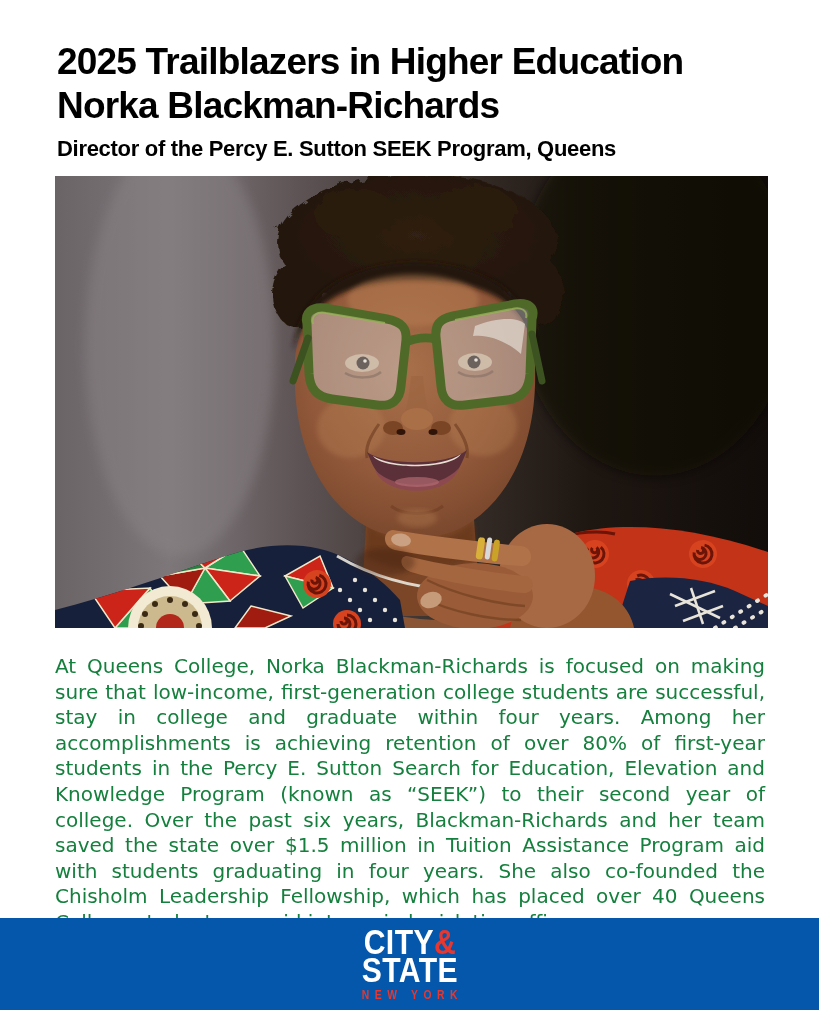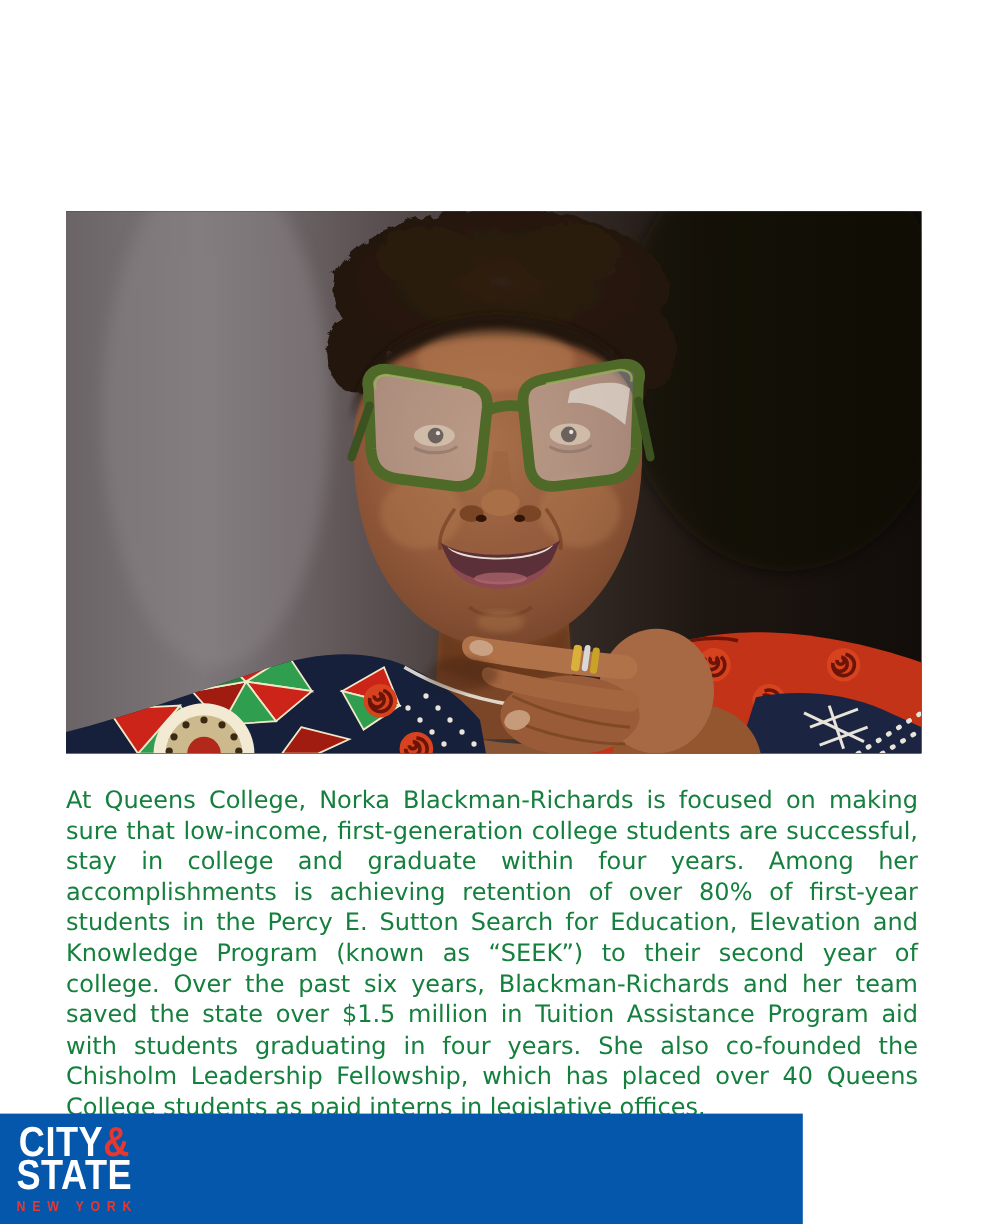--- a/index.html
+++ b/index.html
@@ -47,23 +47,23 @@
     width:710px;
     font-family:"DejaVu Sans", sans-serif;
     font-size:20px;
     line-height:25.6px;
     color:#15803d;
     text-align:justify;
     text-justify:inter-word;
   }
   .footer-bar{
     position:absolute;
-    left:0;bottom:4px;
-    width:669px;height:92px;
-    display:flex;align-items:center;justify-content:flex-start;
+    left:0;bottom:14px;
+    width:819px;height:92px;
+    display:flex;align-items:center;justify-content:center;
   }
   .logo{
     text-align:center;
     transform:scaleX(0.86);
     transform-origin:center;
     line-height:1;
   }
   .logo-line1,.logo-line2{
     font-family:"Liberation Sans", sans-serif;
     font-weight:bold;
@@ -81,20 +81,27 @@
     margin-top:5px;
     padding-left:6px;
     color:#e8372e;
   }
 </style>
 </head>
 <body>
 
 <div class="page">
 
+  <div class="header">
+    <h1 class="title">
+      <span class="tline">2025 Trailblazers in Higher Education</span>
+      <span class="tline">Norka Blackman-Richards</span>
+    </h1>
+    <div class="subtitle">Director of the Percy E. Sutton SEEK Program, Queens</div>
+  </div>
 
   <div class="photo-frame">
     <svg width="713" height="452" viewBox="0 0 713 452">
       <defs>
         <linearGradient id="bgGrad" x1="0" y1="0" x2="1" y2="0">
           <stop offset="0" stop-color="#6b6467"></stop>
           <stop offset="0.16" stop-color="#7d7779"></stop>
           <stop offset="0.34" stop-color="#5e5456"></stop>
           <stop offset="0.55" stop-color="#39302b"></stop>
           <stop offset="0.75" stop-color="#1e1611"></stop>

